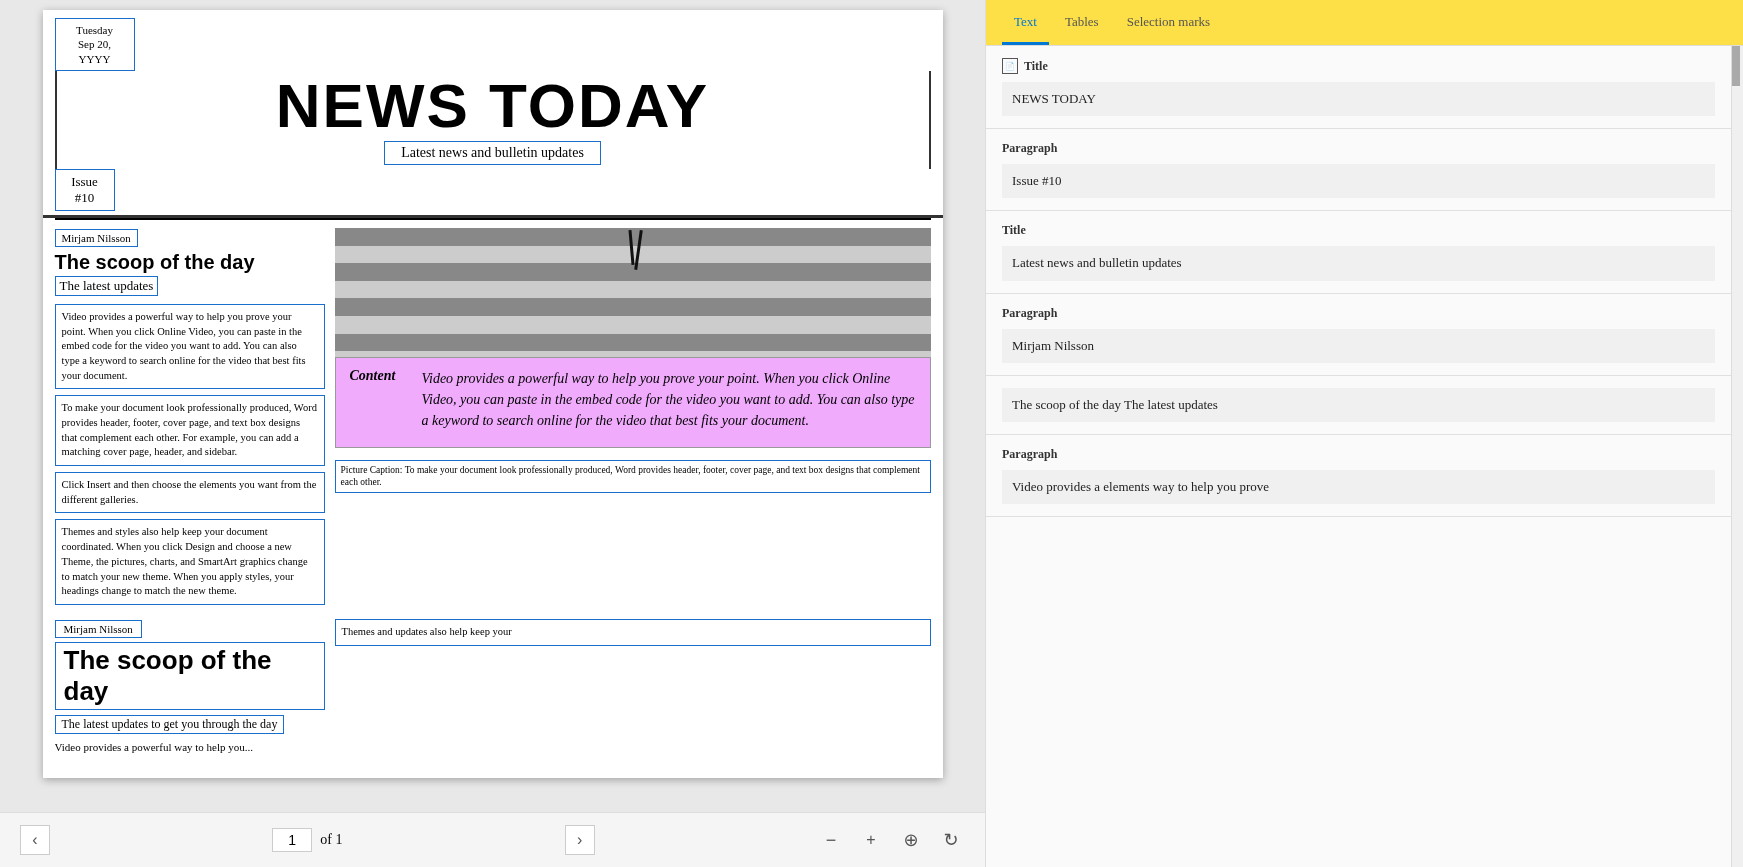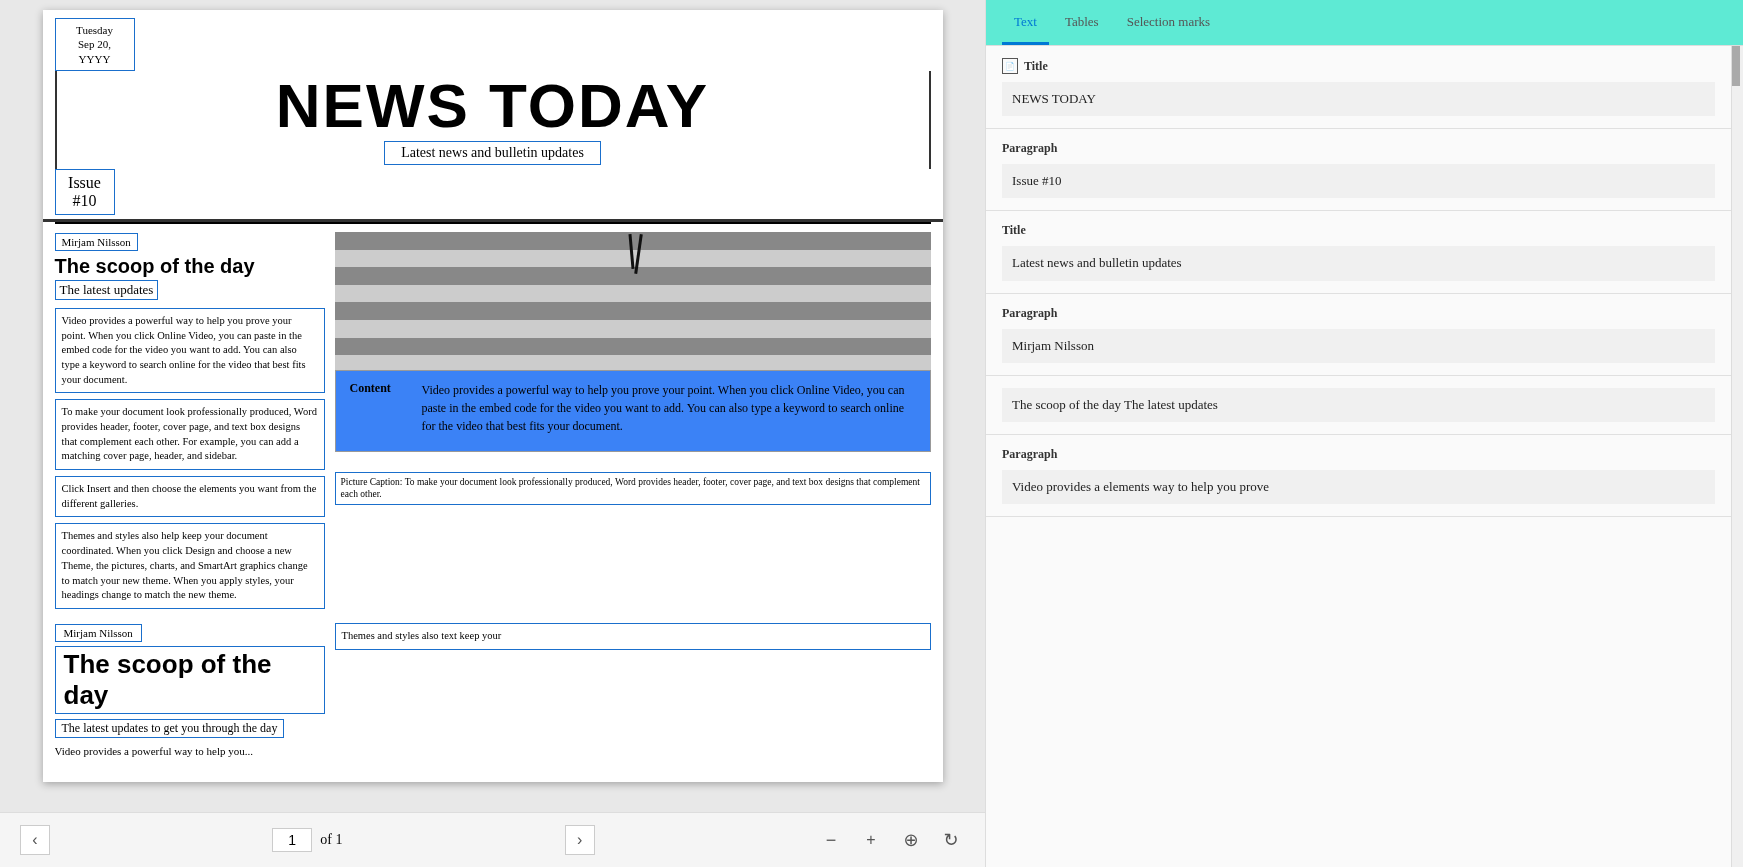--- a/index.html
+++ b/index.html
@@ -82,21 +82,21 @@
       padding: 3px 16px;
       font-size: 14px;
       color: #000;
       margin-top: 4px;
     }
 
     .issue-box {
       border: 1.5px solid #1a6fcc;
       padding: 4px 6px;
       text-align: center;
-      font-size: 16px;
+      font-size: 13px;
       width: 60px;
       flex-shrink: 0;
       display: flex;
       align-items: center;
       justify-content: center;
     }
 
     
     .newspaper-content {
       display: flex;
@@ -174,25 +174,26 @@
         #ccc 88%, #ccc 100%
       );
       position: relative;
     }
 
     .tooltip-box {
       position: absolute;
       bottom: 0;
       left: 0;
       right: 0;
-      background: #3b82f6;
+      background: #f0abfc;
       border: 1px solid #999;
       padding: 10px 14px;
-      font-size: 12px;
+      font-size: 14px;
       font-family: 'Times New Roman', Times, serif;
+      font-style: italic;
     }
 
     .tooltip-row {
       display: flex;
       gap: 12px;
       margin-bottom: 6px;
     }
 
     .tooltip-label {
       font-weight: bold;
@@ -201,21 +202,21 @@
 
     .tooltip-value {
       line-height: 1.5;
     }
 
     .caption-text {
       font-size: 9.5px;
       border: 1.5px solid #1a6fcc;
       padding: 3px 5px;
       line-height: 1.3;
-      margin-top: 20px;
+      margin-top: 12px;
     }
 
     
     .bottom-section {
       padding: 0 12px 8px 12px;
       display: flex;
       gap: 10px;
     }
 
     .bottom-left {
@@ -327,21 +328,21 @@
       border-left: 1px solid #ddd;
       display: flex;
       flex-direction: column;
       overflow: hidden;
     }
 
     .right-tabs {
       display: flex;
       border-bottom: 1px solid #ddd;
       padding: 0 16px;
-      background: #5eead4;
+      background: #fde047;
       flex-shrink: 0;
     }
 
     .right-tab {
       padding: 14px 12px 12px 12px;
       font-size: 13px;
       cursor: pointer;
       color: #555;
       border-bottom: 3px solid transparent;
       margin-right: 4px;
@@ -477,21 +478,21 @@
       </div>
 
       <div class="bottom-section">
         <div class="bottom-left">
           <div class="bottom-author-badge">Mirjam Nilsson</div><br>
           <div class="big-heading">The scoop of the day</div><br>
           <div class="bottom-subheading">The latest updates to get you through the day</div><br>
           <div class="bottom-text-partial">Video provides a powerful way to help you...</div>
         </div>
         <div class="bottom-right">
-          <div class="text-block">Themes and styles also text keep your</div>
+          <div class="text-block">Themes and updates also help keep your</div>
         </div>
       </div>
 
     </div>
   </div>
 
   <div id="doc-bottom-bar">
     <button class="nav-btn">‹</button>
 
     <div class="page-indicator">

